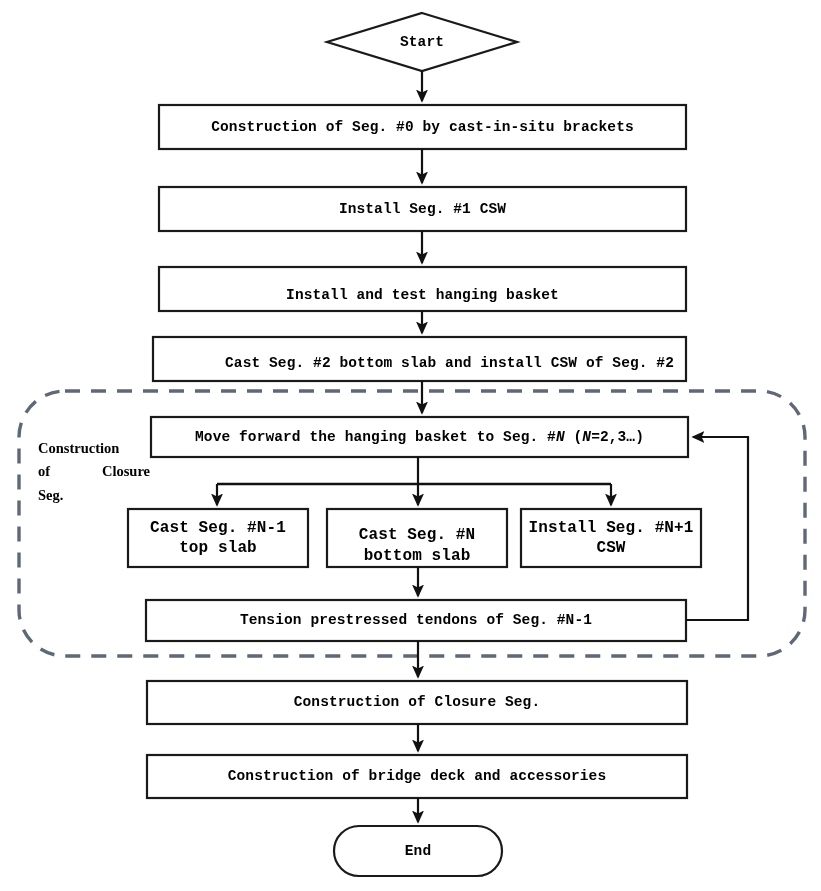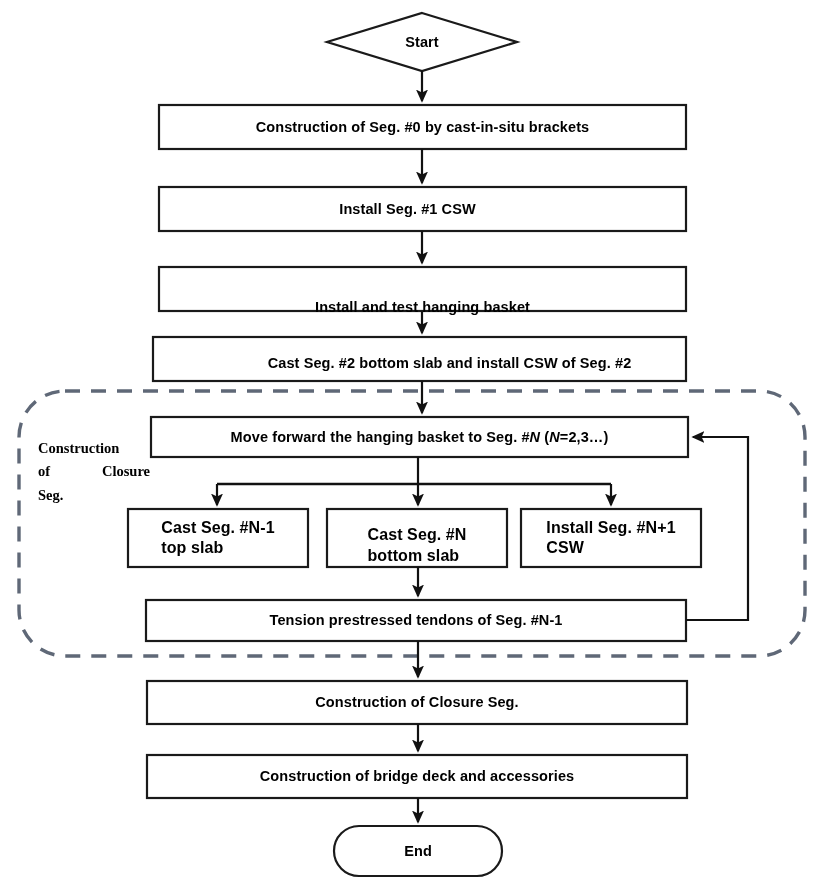--- a/index.html
+++ b/index.html
@@ -30,21 +30,22 @@
     stroke: #5f6877;
     stroke-width: 3.4;
     stroke-dasharray: 15 11;
     stroke-linecap: butt;
   }
   .node-label {
     position: absolute;
     display: flex;
     align-items: center;
     justify-content: center;
-    font-family: Liberation Sans, sans-serif;
+    text-align: center;
+    font-family: Liberation Mono, monospace;
     font-weight: bold;
     font-size: 14.5px;
     color: #000000;
     line-height: 1.28;
     letter-spacing: 0.1px;
     pointer-events: none;
     white-space: pre-line;
   }
   .node-label.small { font-size: 16px; }
   .group-label {
@@ -114,23 +115,23 @@
 
     <line class="conn" x1="418" y1="641" x2="418" y2="677" marker-end="url(#arrow)"></line>
     <line class="conn" x1="418" y1="724" x2="418" y2="751" marker-end="url(#arrow)"></line>
     <line class="conn" x1="418" y1="798" x2="418" y2="822" marker-end="url(#arrow)"></line>
   </svg>
 
   <div class="node-label" style="left:327px; top:13px; width:190px; height:58px;">Start</div>
 
   <div class="node-label" style="left:159px; top:105px; width:527px; height:44px;">Construction of Seg. #0 by cast-in-situ brackets</div>
 
-  <div class="node-label" style="left:144px; top:187px; width:527px; height:44px;">Install Seg. #1 CSW</div>
+  <div class="node-label" style="left:159px; top:187px; width:527px; height:44px;">Install Seg. #1 CSW</div>
 
-  <div class="node-label" style="left:159px; top:285px; width:527px; height:44px;border-radius:6px;">Install and test hanging basket</div>
+  <div class="node-label" style="left:159px; top:273px; width:527px; height:44px;border-radius:6px;">Install and test hanging basket</div>
 
   <div class="node-label" style="left:153px; top:337px; width:533px; height:52px;margin-left:30px;">Cast Seg. #2 bottom slab and install CSW of Seg. #2</div>
 
   <div class="node-label" id="move-forward-label" style="left:151px; top:417px; width:537px; height:40px;"><span><span>Move forward the hanging basket to Seg. #</span><span class="ital">N</span><span> (</span><span class="ital">N</span><span>=2,3…)</span></span></div>
 
   <div class="node-label small" style="left:128px; top:509px; width:180px; height:58px;">Cast Seg. #N-1
 top slab</div>
 
   <div class="node-label small" style="left:327px; top:509px; width:180px; height:73px;">Cast Seg. #N
 bottom slab</div>

